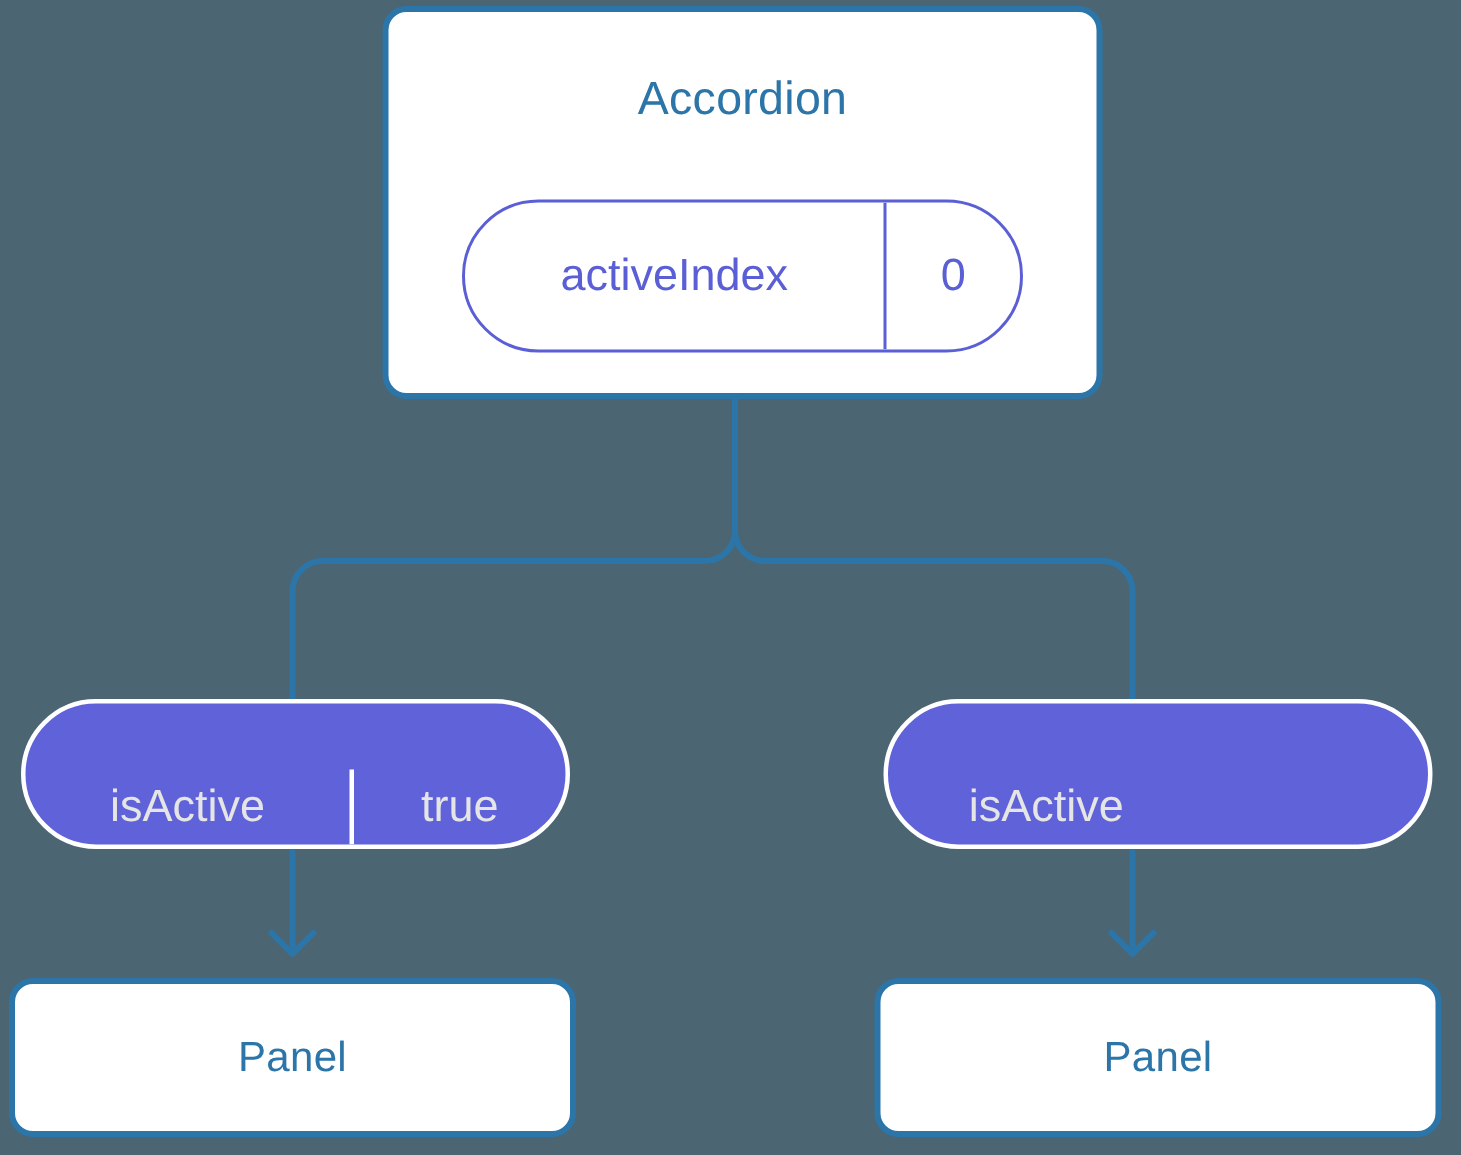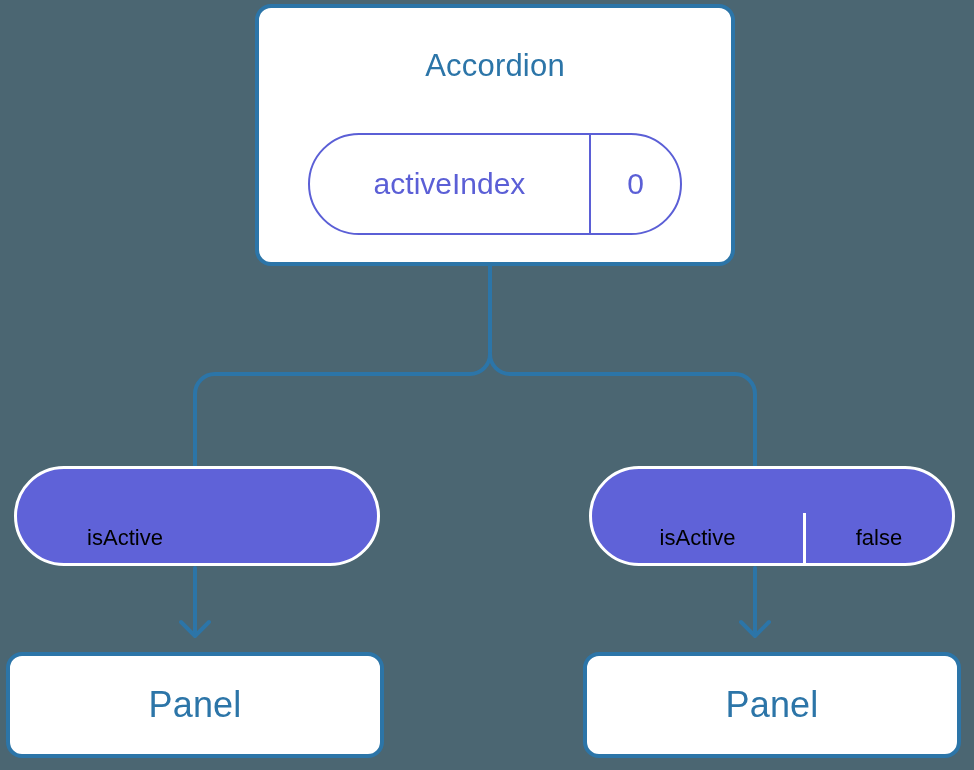--- a/index.html
+++ b/index.html
@@ -63,21 +63,21 @@
     margin-top: 40px;
   }
 
   .panel-card {
     width: 378px;
     height: 106px;
     justify-content: center;
   }
   #panel-card-left  { left: 6px;   top: 652px; }
   #panel-card-right { left: 583px; top: 652px; }
-  .panel-card .card-title { font-size: 36px; }
+  .panel-card .card-title { font-size: 28px; }
 
   
   .pill {
     position: absolute;
     box-sizing: border-box;
     display: flex;
     align-items: stretch;
     z-index: 2;
     border-radius: 999px;
     overflow: hidden;
@@ -112,22 +112,22 @@
   }
 
   
   .pill-filled {
     background: #5f62d8;
     border: 3px solid #ffffff;
     height: 100px;
   }
   .pill-filled .pill-key,
   .pill-filled .pill-val {
-    color: #000000;
-    font-size: 22px;
+    color: #e5e5e5;
+    font-size: 30px;
     margin-top: 44px;
   }
   .pill-filled .pill-val { border-left: 3px solid #ffffff; }
 
   #pill-is-active-left {
     left: 14px;
     top: 466px;
     width: 366px;
   }
   #pill-is-active-left .pill-key { width: 216px; }
@@ -171,28 +171,28 @@
     <div class="card-title">Accordion</div>
   </div>
 
   <div id="pill-active-index" class="pill">
     <div class="pill-key">activeIndex</div>
     <div class="pill-val">0</div>
   </div>
 
   <div id="pill-is-active-left" class="pill pill-filled">
     <div class="pill-key">isActive</div>
+    <div class="pill-val">true</div>
   </div>
 
   <div id="panel-card-left" class="card panel-card">
     <div class="card-title">Panel</div>
   </div>
 
   <div id="pill-is-active-right" class="pill pill-filled">
     <div class="pill-key">isActive</div>
-    <div class="pill-val">false</div>
   </div>
 
   <div id="panel-card-right" class="card panel-card">
     <div class="card-title">Panel</div>
   </div>
 
 </div>
 
 </body></html>

